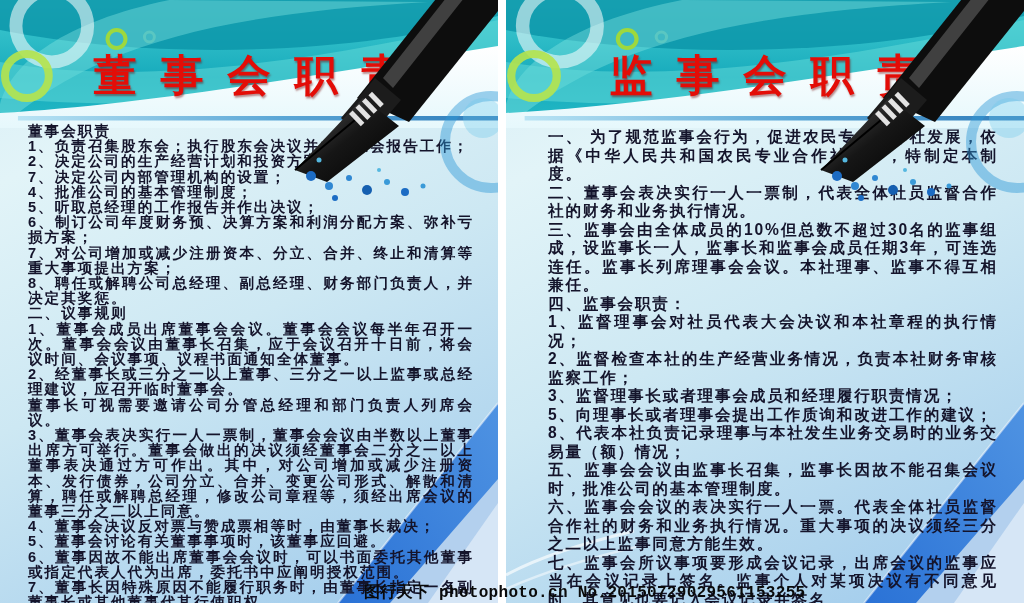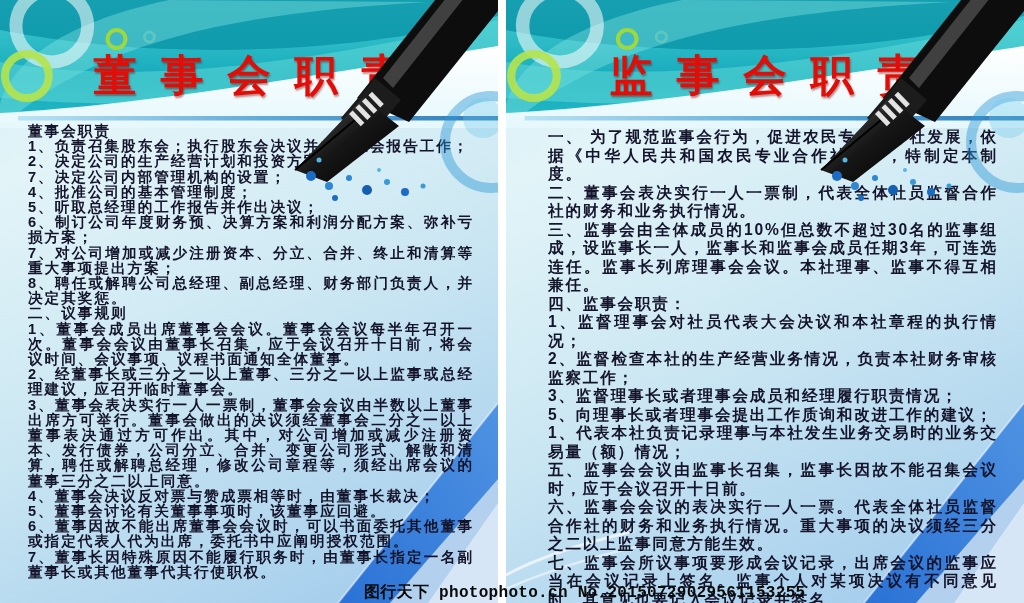--- a/index.html
+++ b/index.html
@@ -143,20 +143,21 @@
       <p>2、决定公司的生产经营计划和投资方案；</p>
       <p>7、决定公司内部管理机构的设置；</p>
       <p>4、批准公司的基本管理制度；</p>
       <p>5、听取总经理的工作报告并作出决议；</p>
       <p>6、制订公司年度财务预、决算方案和利润分配方案、弥补亏损方案；</p>
       <p>7、对公司增加或减少注册资本、分立、合并、终止和清算等重大事项提出方案；</p>
       <p>8、聘任或解聘公司总经理、副总经理、财务部门负责人，并决定其奖惩。</p>
       <p>二、议事规则</p>
       <p>1、董事会成员出席董事会会议。董事会会议每半年召开一次。董事会会议由董事长召集，应于会议召开十日前，将会议时间、会议事项、议程书面通知全体董事。</p>
       <p>2、经董事长或三分之一以上董事、三分之一以上监事或总经理建议，应召开临时董事会。</p>
+      <p>董事长可视需要邀请公司分管总经理和部门负责人列席会议。</p>
       <p>3、董事会表决实行一人一票制，董事会会议由半数以上董事出席方可举行。董事会做出的决议须经董事会二分之一以上董事表决通过方可作出。其中，对公司增加或减少注册资本、发行债券，公司分立、合并、变更公司形式、解散和清算，聘任或解聘总经理，修改公司章程等，须经出席会议的董事三分之二以上同意。</p>
       <p>4、董事会决议反对票与赞成票相等时，由董事长裁决；</p>
       <p>5、董事会讨论有关董事事项时，该董事应回避。</p>
       <p>6、董事因故不能出席董事会会议时，可以书面委托其他董事或指定代表人代为出席，委托书中应阐明授权范围。</p>
       <p>7、董事长因特殊原因不能履行职务时，由董事长指定一名副董事长或其他董事代其行使职权。</p>
     </div>
 </div>
 
 <div class="panel" id="panel-right">
   <div class="body-bg"></div>
@@ -249,20 +250,20 @@
 
   <div class="content">
       <p>一、 为了规范监事会行为，促进农民专业合作社发展，依据《中华人民共和国农民专业合作社法》，特制定本制度。</p>
       <p>二、董事会表决实行一人一票制，代表全体社员监督合作社的财务和业务执行情况。</p>
       <p>三、监事会由全体成员的10%但总数不超过30名的监事组成，设监事长一人，监事长和监事会成员任期3年，可连选连任。监事长列席理事会会议。本社理事、监事不得互相兼任。</p>
       <p>四、监事会职责：</p>
       <p>1、监督理事会对社员代表大会决议和本社章程的执行情况；</p>
       <p>2、监督检查本社的生产经营业务情况，负责本社财务审核监察工作；</p>
       <p>3、监督理事长或者理事会成员和经理履行职责情况；</p>
       <p>5、向理事长或者理事会提出工作质询和改进工作的建议；</p>
-      <p>1、代表本社负责记录理事与本社发生业务交易时的业务交易量（额）情况；</p>
-      <p>五、监事会会议由监事长召集，监事长因故不能召集会议时，应于会议召开十日前。</p>
+      <p>8、代表本社负责记录理事与本社发生业务交易时的业务交易量（额）情况；</p>
+      <p>五、监事会会议由监事长召集，监事长因故不能召集会议时，批准公司的基本管理制度。</p>
       <p>六、监事会会议的表决实行一人一票。代表全体社员监督合作社的财务和业务执行情况。重大事项的决议须经三分之二以上监事同意方能生效。</p>
       <p>七、监事会所议事项要形成会议记录，出席会议的监事应当在会议记录上签名。监事个人对某项决议有不同意见时，其意见也要记入会议记录并签名。</p>
     </div>
 </div>
 
 <div id="watermark">图行天下  photophoto.cn   No.20150729029561153255</div>
 
 </body></html>

